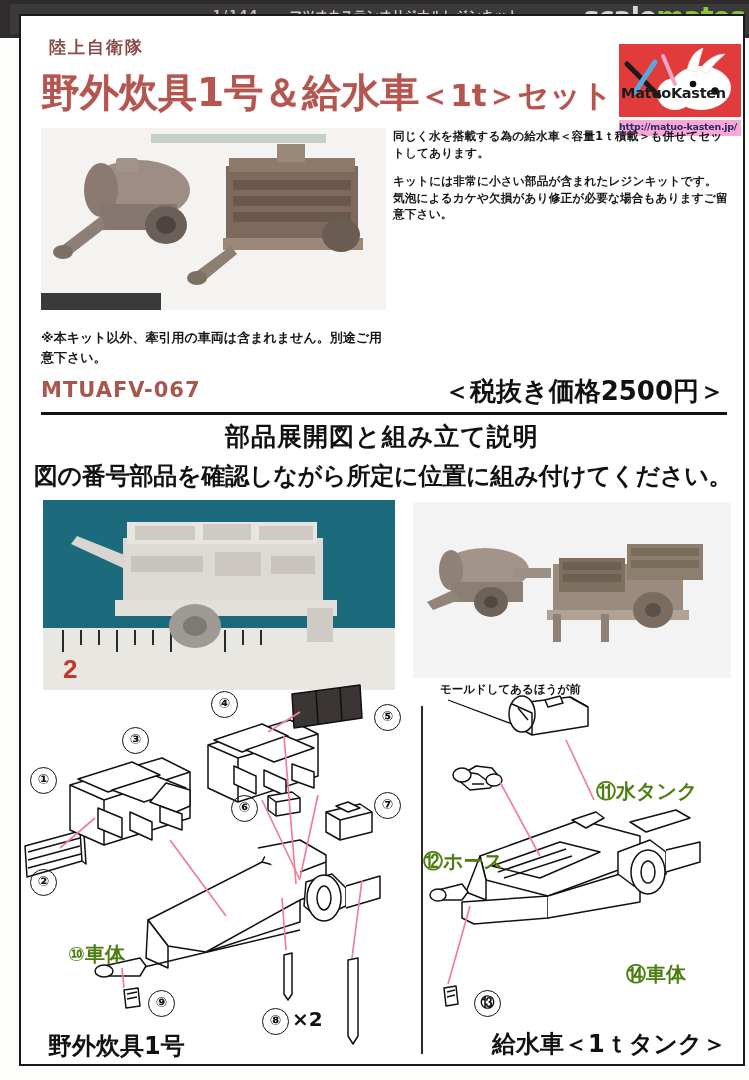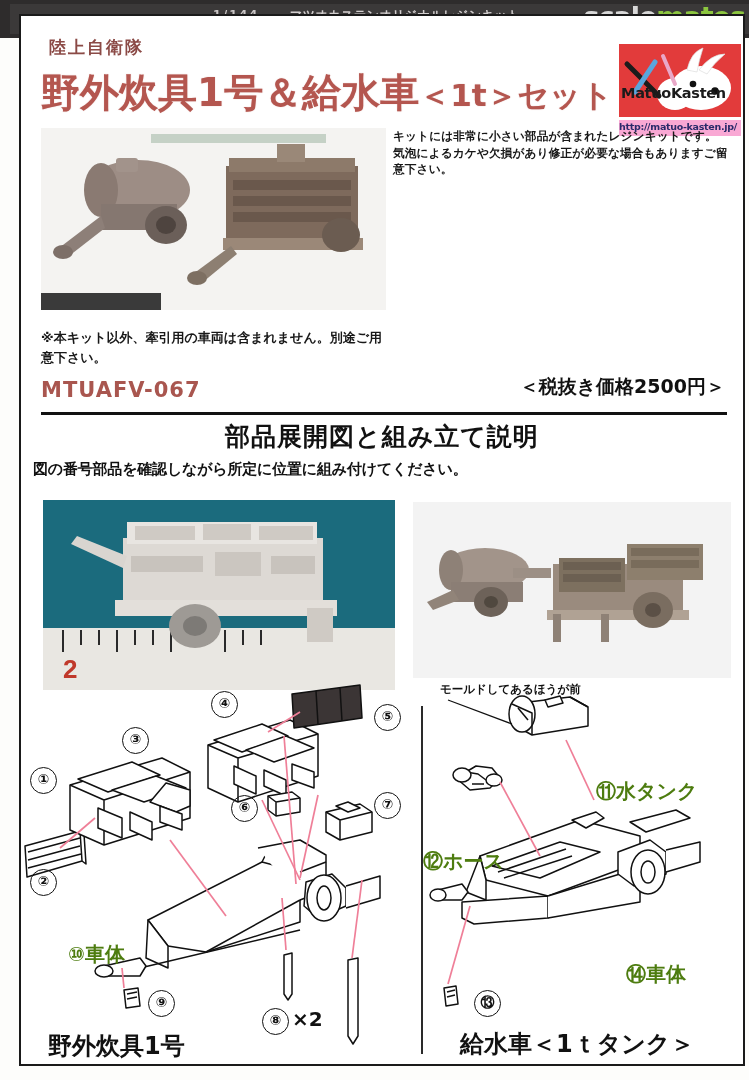--- a/index.html
+++ b/index.html
@@ -35,26 +35,26 @@
   .photo{position:absolute;overflow:hidden;}
   .ph-top{left:20px;top:112px;width:345px;height:182px;background:#f3f2f0;}
   .ph-mid-l{left:22px;top:484px;width:352px;height:190px;background:#1f6d7d;}
   .ph-mid-r{left:392px;top:486px;width:318px;height:176px;background:#f4f4f4;}
 
   
   .copy{position:absolute;left:372px;top:112px;width:335px;font-size:11.7px;line-height:16.5px;color:#181818;font-weight:bold;letter-spacing:.1px;}
   .copy p{margin:0 0 12px 0;}
   .note{position:absolute;left:20px;top:312px;width:345px;font-size:13px;line-height:20px;color:#181818;font-weight:bold;}
   .code{position:absolute;left:20px;top:362px;font-size:21px;font-weight:bold;color:#a9564f;letter-spacing:1px;}
-  .price{position:absolute;right:18px;top:358px;font-size:19px;font-weight:bold;color:#111;letter-spacing:0;}
+  .price{position:absolute;right:18px;top:358px;font-size:26px;font-weight:bold;color:#111;letter-spacing:0;}
 
   .hr-main{position:absolute;left:20px;top:396px;width:686px;height:0;border-top:3px solid #111;}
 
   .sec-title{position:absolute;left:0;right:0;top:404px;text-align:center;font-size:25px;font-weight:bold;color:#111;letter-spacing:1px;}
-  .sec-sub{position:absolute;left:12px;right:10px;top:444px;font-size:15px;font-weight:bold;color:#111;letter-spacing:-.2px;white-space:nowrap;}
+  .sec-sub{position:absolute;left:12px;right:10px;top:444px;text-align:center;font-size:24px;font-weight:bold;color:#111;letter-spacing:-.2px;white-space:nowrap;}
 
   
   .diag{position:absolute;left:12px;top:676px;width:712px;height:390px;}
   .divider{position:absolute;left:400px;top:690px;width:0;height:348px;border-left:2.5px solid #2a2a2a;}
 
   .circ{position:absolute;width:25px;height:25px;border:1.7px solid #111;border-radius:50%;
         font-size:14px;font-weight:bold;color:#111;text-align:center;line-height:23px;background:transparent;}
   .lbl{position:absolute;font-size:20px;font-weight:bold;color:#4d7c0f;white-space:nowrap;margin-top:36px;}
   .lbl-sm{position:absolute;font-size:11.5px;font-weight:bold;color:#111;white-space:nowrap;}
   .bigname{position:absolute;font-size:24px;font-weight:bold;color:#111;white-space:nowrap;}
@@ -123,20 +123,21 @@
           <rect x="236" y="16" width="28" height="18" fill="#9a8878"></rect>
           <rect x="182" y="110" width="140" height="12" fill="#9b8878"></rect>
           <ellipse cx="300" cy="107" rx="19" ry="17" fill="#6b5c51"></ellipse>
           <path d="M190 118 L152 146 L162 154 L196 126 Z" fill="#8d7f72"></path>
           <ellipse cx="156" cy="150" rx="10" ry="7" fill="#7d6f62"></ellipse>
         </g>
       </svg>
     </div>
 
     <div class="copy">
+      <p>同じく水を搭載する為の給水車＜容量1ｔ積載＞も併せてセットしてあります。</p>
       <p>キットには非常に小さい部品が含まれたレジンキットです。気泡によるカケや欠損があり修正が必要な場合もありますご留意下さい。</p>
     </div>
 
     <div class="note">※本キット以外、牽引用の車両は含まれません。別途ご用意下さい。</div>
     <div class="code">MTUAFV-067</div>
     <div class="price">＜税抜き価格2500円＞</div>
 
     <div class="hr-main"></div>
 
     <div class="sec-title">部品展開図と組み立て説明</div>
@@ -338,15 +339,15 @@
   <div class="lbl-sm" style="left:440px;top:682px;">モールドしてあるほうが前</div>
 
   <div class="lbl" style="left:596px;top:742px;"><span>⑪</span><span>水タンク</span></div>
 
   <div class="lbl" style="left:423px;top:812px;"><span>⑫</span><span>ホース</span></div>
 
   <div class="circ" style="left:474px;top:990px;">⑬</div>
 
   <div class="lbl" style="left:626px;top:925px;"><span>⑭</span><span>車体</span></div>
 
-  <div class="bigname" style="left:460px;top:1028px;">給水車＜1ｔタンク＞</div>
+  <div class="bigname" style="left:492px;top:1028px;">給水車＜1ｔタンク＞</div>
 
 </div>
 
 </body></html>

